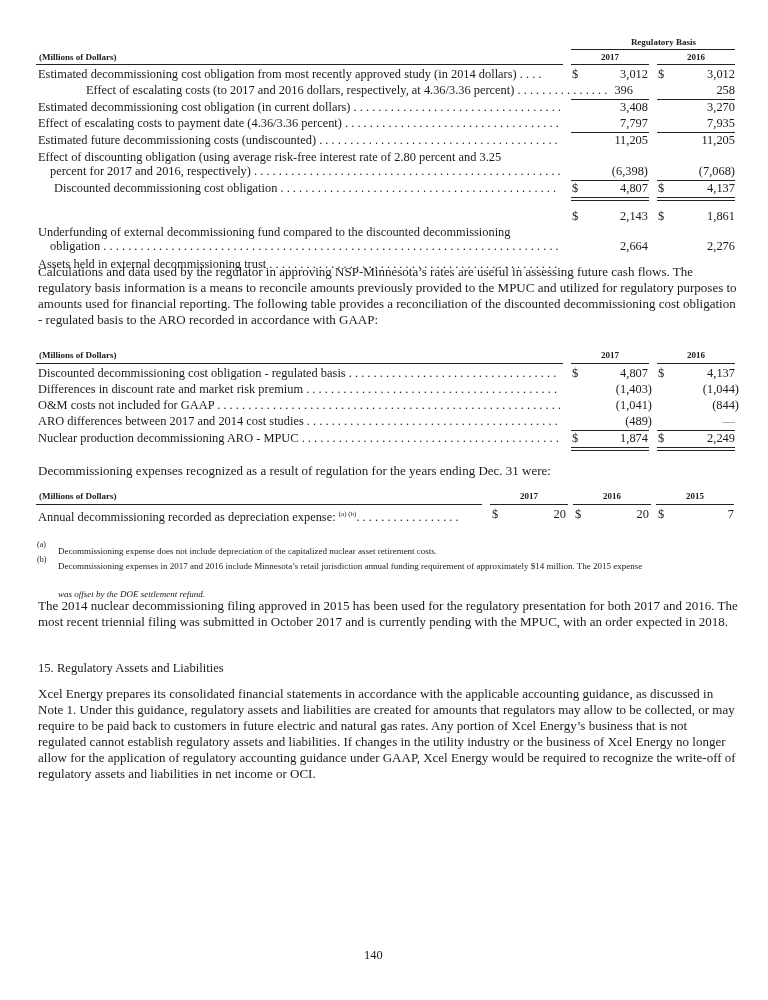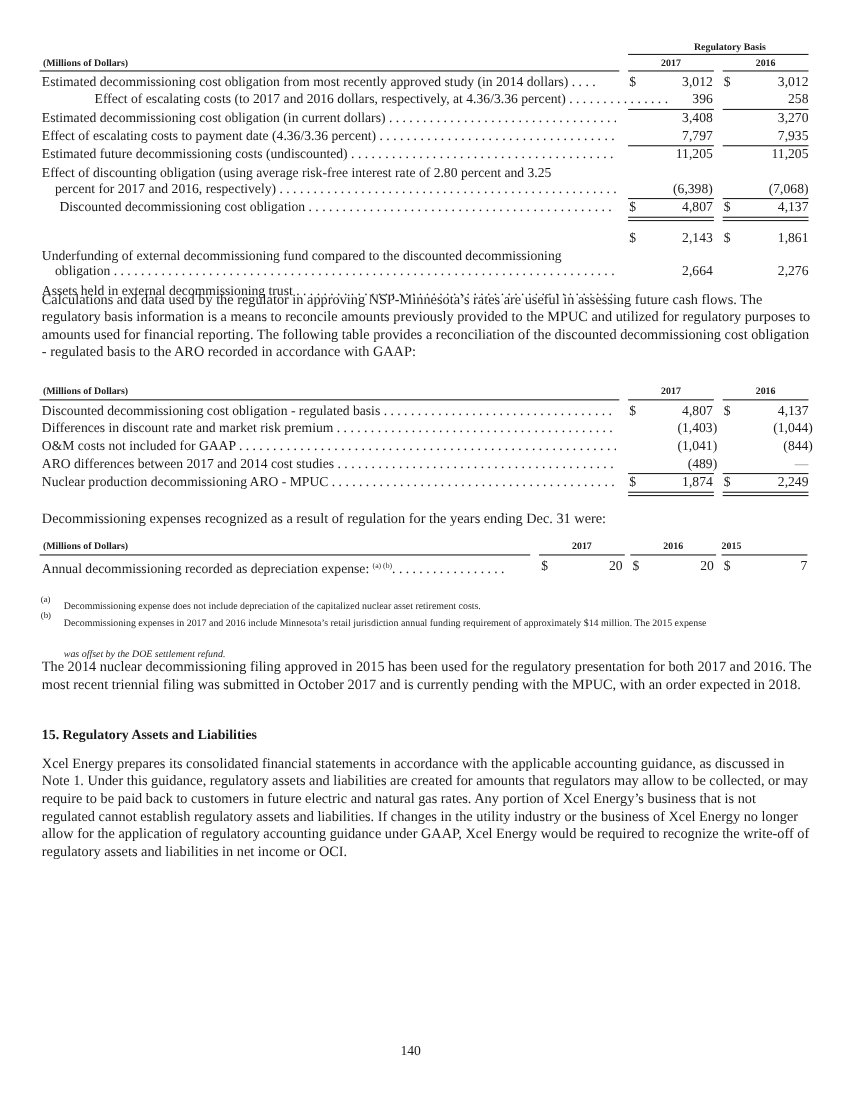--- a/index.html
+++ b/index.html
@@ -35,21 +35,21 @@
   <div class="row" style="top:67px; width:700px;">
     <span class="lbl" style="left:0; width:522px;"><span>Estimated decommissioning cost obligation from most recently approved study (in 2014 dollars)</span><span> . . . .</span></span>
     <span class="cur" style="left:534px;">$</span>
     <span class="num" style="left:540px; width:70px;">3,012</span>
     <span class="cur" style="left:620px;">$</span>
     <span class="num" style="left:625px; width:72px;">3,012</span>
   </div>
 
   <div class="row" style="top:83px; width:700px;">
     <span class="lbl dots" style="left:0; width:522px;margin-left:48px;"><span>Effect of escalating costs (to 2017 and 2016 dollars, respectively, at 4.36/3.36 percent)</span></span>
-    <span class="num" style="left:540px; width:70px;">396</span>
+    <span class="num" style="left:525px; width:70px;">396</span>
     <span class="num" style="left:625px; width:72px;">258</span>
   </div>
   <div class="line" style="left:571px; top:99px; width:78px;"></div>
   <div class="line" style="left:657px; top:99px; width:78px;"></div>
 
   <div class="row" style="top:100px; width:700px;">
     <span class="lbl dots" style="left:0; width:522px;"><span>Estimated decommissioning cost obligation (in current dollars)</span></span>
     <span class="num" style="left:540px; width:70px;">3,408</span>
     <span class="num" style="left:625px; width:72px;">3,270</span>
   </div>
@@ -151,21 +151,21 @@
   <div class="dline" style="left:571px; top:447px; width:78px;"></div>
   <div class="dline" style="left:657px; top:447px; width:78px;"></div>
 </div>
 
 <div class="para" style="top:463px;">Decommissioning expenses recognized as a result of regulation for the years ending Dec. 31 were:</div>
 
 <div>
   <div class="abs hdr" style="left:39px; top:491px;">(Millions of Dollars)</div>
   <div class="abs hdr" style="left:490px; top:491px; width:78px; text-align:center;">2017</div>
   <div class="abs hdr" style="left:573px; top:491px; width:78px; text-align:center;">2016</div>
-  <div class="abs hdr" style="left:656px; top:491px; width:78px; text-align:left;">2015</div>
+  <div class="abs hdr" style="left:656px; top:491px; width:78px; text-align:center;">2015</div>
   <div class="line" style="left:36px; top:504px; width:446px;"></div>
   <div class="line" style="left:490px; top:504px; width:78px;"></div>
   <div class="line" style="left:573px; top:504px; width:78px;"></div>
   <div class="line" style="left:656px; top:504px; width:78px;"></div>
 
   <div class="row" style="top:507px; width:700px;">
     <span class="lbl" style="left:0; width:442px;"><span>Annual decommissioning recorded as depreciation expense:</span> <sup>(a) (b)</sup><span>. . . . . . . . . . . . . . . . .</span></span>
     <span class="cur" style="left:454px;">$</span>
     <span class="num" style="left:460px; width:68px;">20</span>
     <span class="cur" style="left:537px;">$</span>
@@ -178,17 +178,17 @@
 <div>
   <div class="fnmark" style="left:37px; top:540px;">(a)</div>
   <div class="fn" style="left:58px; top:545px;">Decommissioning expense does not include depreciation of the capitalized nuclear asset retirement costs.</div>
   <div class="fnmark" style="left:37px; top:555px;">(b)</div>
   <div class="fn" style="left:58px; top:560px; white-space:nowrap;">Decommissioning expenses in 2017 and 2016 include Minnesota’s retail jurisdiction annual funding requirement of approximately $14 million. The 2015 expense</div>
   <div class="fn" style="left:58px; top:588px;font-style:italic;">was offset by the DOE settlement refund.</div>
 </div>
 
 <div class="para" style="top:598px;">The 2014 nuclear decommissioning filing approved in 2015 has been used for the regulatory presentation for both 2017 and 2016. The most recent triennial filing was submitted in October 2017 and is currently pending with the MPUC, with an order expected in 2018.</div>
 
-<div class="abs" style="left:38px; top:661px; font-size:12.6px; font-weight:bold;">15.  Regulatory Assets and Liabilities</div>
+<div class="abs" style="left:38px; top:661px; font-size:12.6px; font-weight:normal;">15.  Regulatory Assets and Liabilities</div>
 
 <div class="para" style="top:686px;">Xcel Energy prepares its consolidated financial statements in accordance with the applicable accounting guidance, as discussed in Note 1.  Under this guidance, regulatory assets and liabilities are created for amounts that regulators may allow to be collected, or may require to be paid back to customers in future electric and natural gas rates.  Any portion of Xcel Energy’s business that is not regulated cannot establish regulatory assets and liabilities.  If changes in the utility industry or the business of Xcel Energy no longer allow for the application of regulatory accounting guidance under GAAP, Xcel Energy would be required to recognize the write-off of regulatory assets and liabilities in net income or OCI.</div>
 
 <div class="abs" style="left:364px; top:948px; font-size:12.4px;">140</div>
 
 </body></html>

